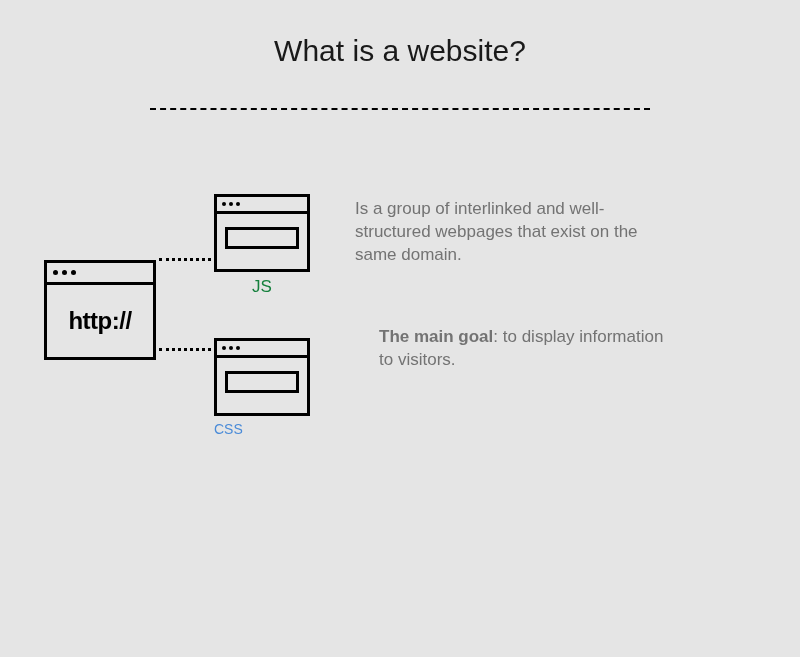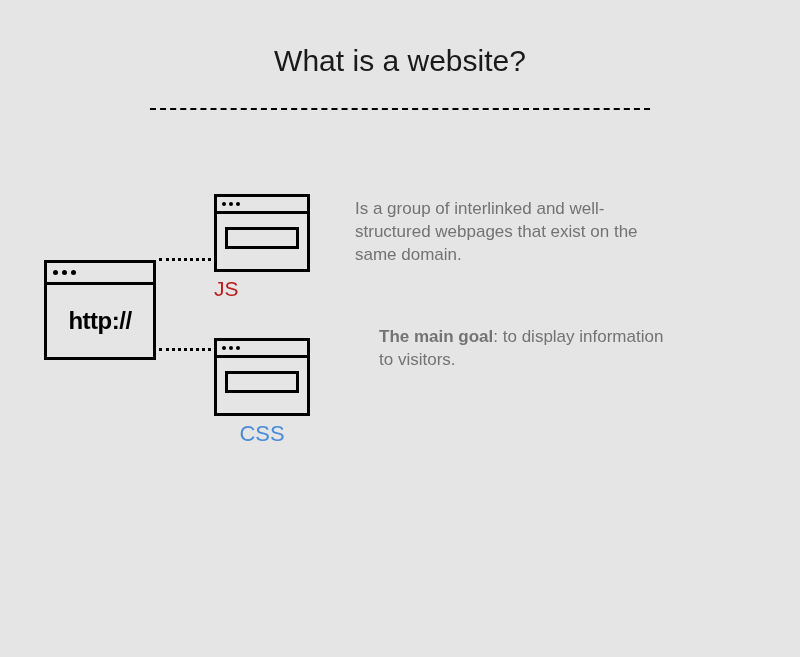--- a/index.html
+++ b/index.html
@@ -6,21 +6,21 @@
     body {
       width: 800px;
       height: 657px;
       background: #e5e5e5;
       font-family: Arial, Helvetica, sans-serif;
       position: relative;
       overflow: hidden;
     }
     .title {
       position: absolute;
-      top: 44px;
+      top: 34px;
       left: 0;
       width: 100%;
       text-align: center;
       font-size: 30px;
       font-weight: 400;
       color: #1a1a1a;
     }
     .divider {
       position: absolute;
       top: 108px;
@@ -89,31 +89,30 @@
       height: 22px;
       border: 3px solid #000;
     }
     .win-js { left: 214px; top: 194px; }
     .win-css { left: 214px; top: 338px; }
     .label-js {
       position: absolute;
       left: 214px;
       top: 277px;
       width: 96px;
-      text-align: left;
-      font-size: 21px;
-      color: #b91c1c;
+      text-align: center;
+      font-size: 17px;
+      color: #15803d;
     }
     .label-css {
       position: absolute;
       left: 214px;
       top: 421px;
       width: 96px;
-      text-align: center;
-      font-size: 22px;
+      font-size: 14px;
       color: #4a8bd8;
     }
     .connector {
       position: absolute;
       left: 159px;
       width: 52px;
       border-top: 3px dotted #000;
     }
     .conn-top { top: 258px; }
     .conn-bot { top: 348px; }

